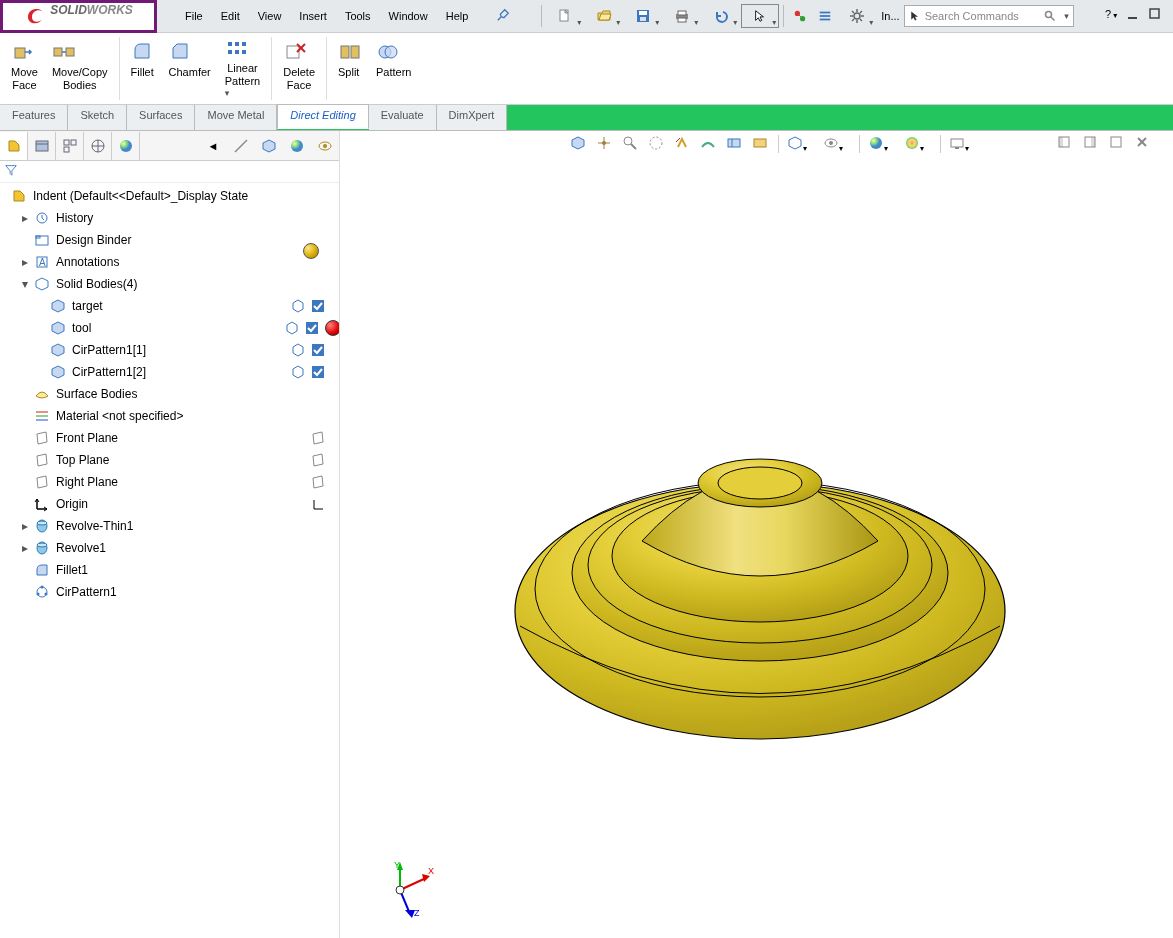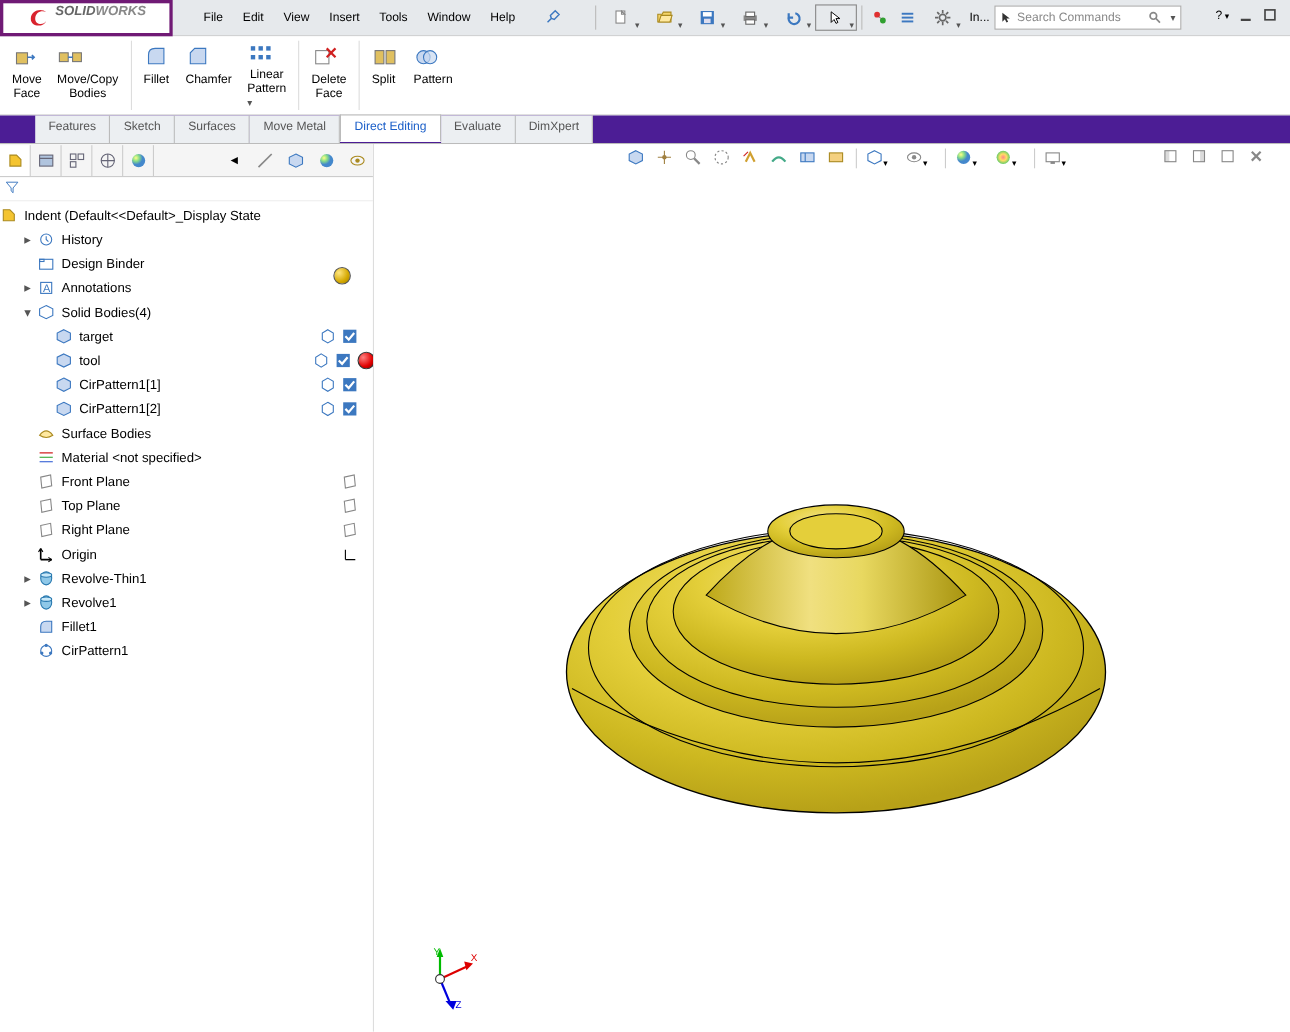--- a/index.html
+++ b/index.html
@@ -16,31 +16,31 @@
   .qat-btn.wd{width:38px; border:1px solid transparent;}
   .qat-sep{width:1px; height:22px; background:#bbb; margin:0 3px;}
   .search { margin-left:0; width:170px; height:22px; border:1px solid #aaa; background:#fff; display:flex; align-items:center; padding:0 4px; color:#888;}
   .search svg{margin-right:4px;}
   .win-btns{margin-left:auto; display:flex; gap:6px; padding-right:8px;}
   .win-btns .b{width:16px;height:16px; cursor:default;}
   .ribbon { height:72px; background:#fff; border-bottom:1px solid #ccc; display:flex; padding:2px 4px;}
   .rbtn { display:flex; flex-direction:column; align-items:flex-start; justify-content:flex-start; padding:2px 6px; text-align:center; line-height:1.2; position:relative; border:1px solid transparent;}
   .rbtn .ico{height:28px; display:flex; align-items:center; justify-content:center;}
   .rsep{width:1px; background:#ddd; margin:2px 4px;}
-  .tabbar { height:26px; background:#4c1d95; border-bottom:1px solid #bbb; display:flex;padding-left:32px;}
+  .tabbar { height:26px; background:#22c55e; border-bottom:1px solid #bbb; display:flex;}
   .tab { padding:4px 12px; border-right:1px solid #bbb; background:#eceff2; position:relative; top:0; color:#555; cursor:default;}
-  .tab.active{ background:#fff; border:1px solid #bbb; border-bottom:1px solid #fff; top:-1px; padding-bottom:5px; color:#1a5ec8; font-weight:500;}
+  .tab.active{ background:#fff; border:1px solid #bbb; border-bottom:1px solid #fff; top:-1px; padding-bottom:5px; color:#1a5ec8; font-weight:500;font-style:italic;}
   .main { display:flex; height:calc(938px - 33px - 72px - 26px);}
   .left-panel { width:340px; border-right:1px solid #ddd; display:flex; flex-direction:column; background:#fff;}
   .lp-tabs { height:30px; display:flex; border-bottom:1px solid #ccc; align-items:center; background:#f5f5f5;}
   .lp-tab{ width:28px; height:28px; display:flex; align-items:center; justify-content:center; border-right:1px solid #ccc;}
   .lp-tab.active{background:#fff;}
   .lp-filter{height:22px; border-bottom:1px solid #eee; padding:2px 4px;}
   .tree { overflow:auto; font-size:12px; padding:2px 0; position:relative;}
-  .tree-row{ display:flex; align-items:center; height:22px; white-space:nowrap; gap:4px; padding-left:0; position:relative;}
+  .tree-row{ display:flex; align-items:center; height:22px; white-space:nowrap; gap:4px; padding-left:11px; position:relative;}
   .exp{width:10px; text-align:center; color:#555; cursor:default;}
   .tree .ind1{padding-left:20px;}
   .tree .ind2{padding-left:50px;}
   .tree .txt{margin-left:2px;}
   .row-icons{position:absolute; right:14px; display:flex; gap:6px; align-items:center;}
   .canvas { flex:1; background:#fff; position:relative;}
   .heads-up{position:absolute; top:0; left:230px; right:20px; height:26px; display:flex; align-items:center; gap:8px;}
   .hu-btn{width:18px;height:18px;}
   .hu-sep{width:1px; height:18px; background:#ccc;}
   .triad{position:absolute; left:40px; bottom:18px; width:60px; height:60px;}

